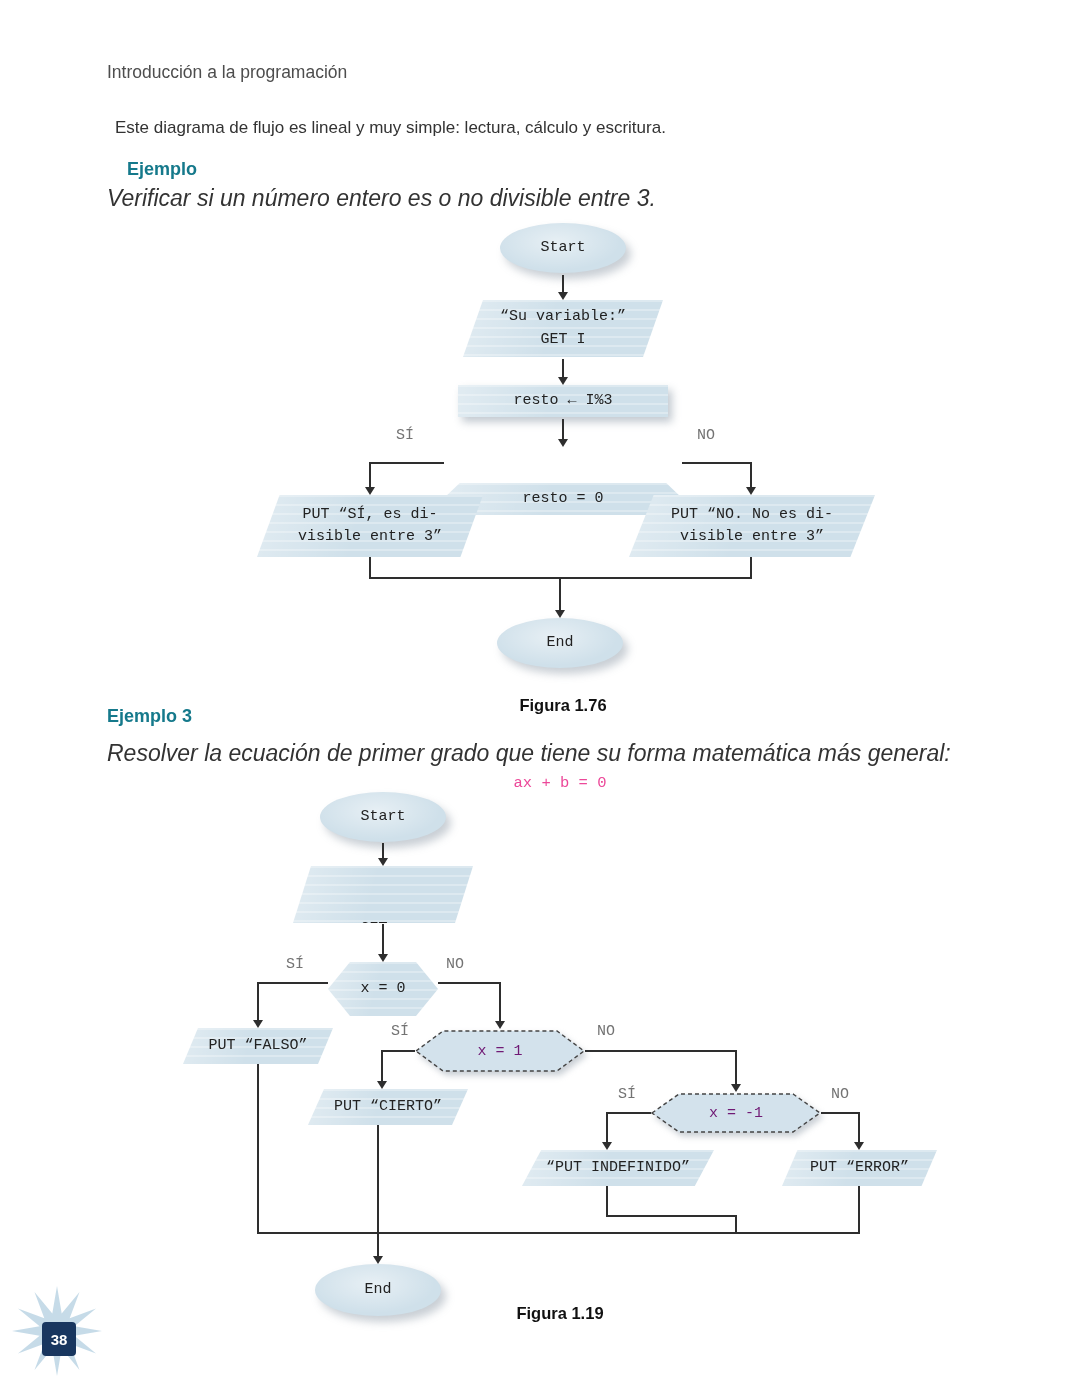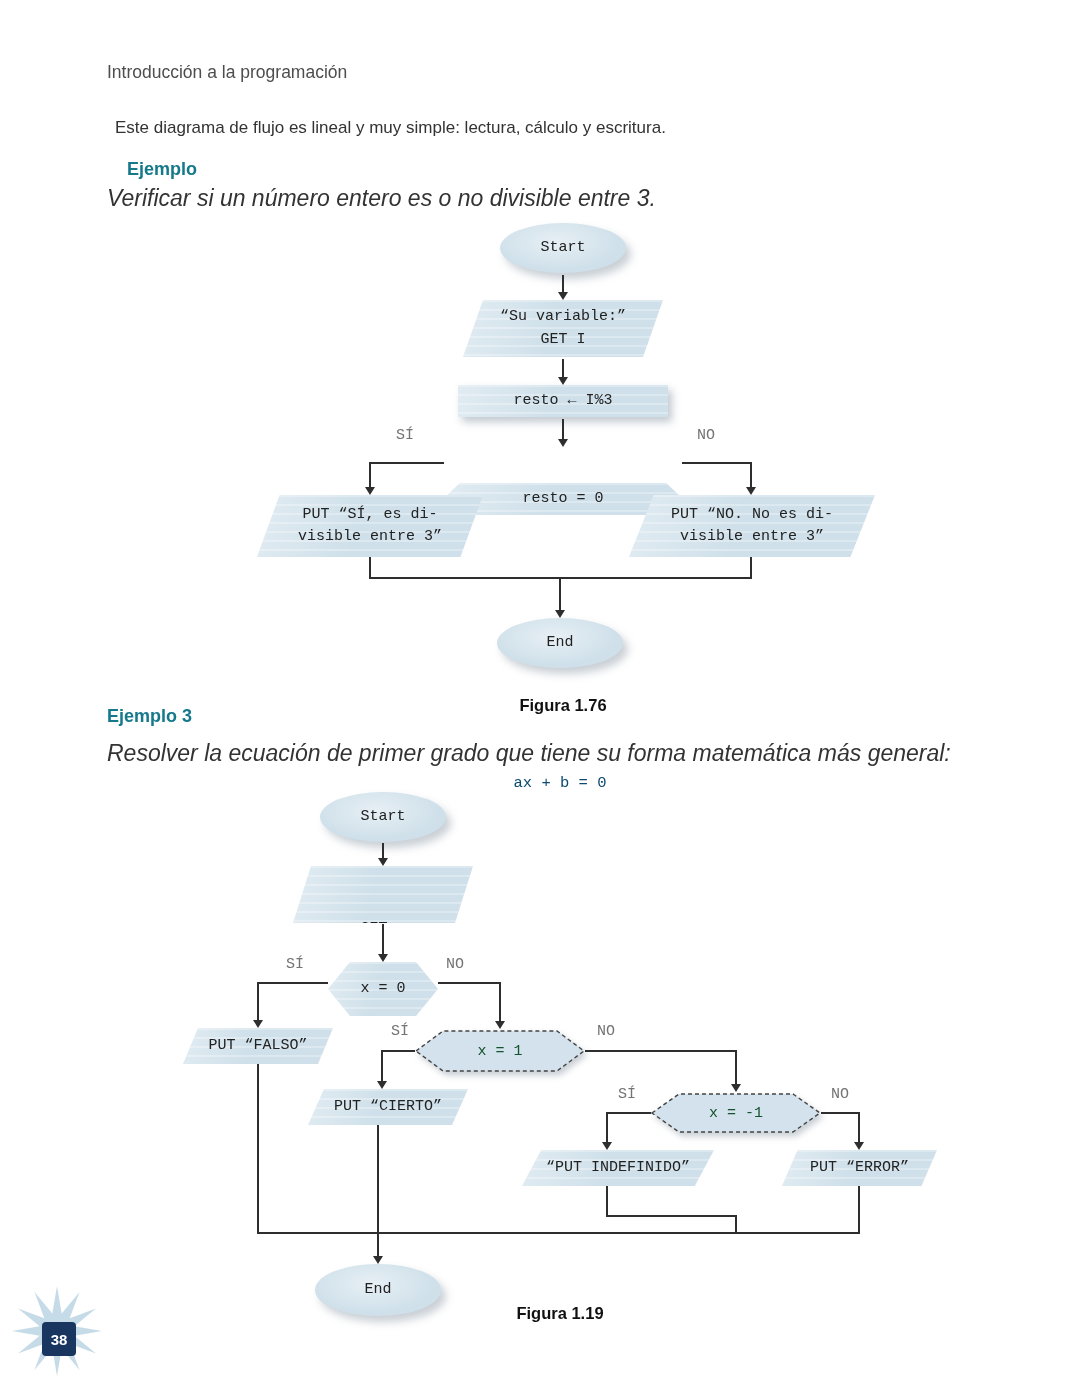--- a/index.html
+++ b/index.html
@@ -5,21 +5,21 @@
   html,body { margin:0; padding:0; background:#ffffff; }
   .page { position:relative; width:1080px; height:1388px; background:#ffffff;
           font-family:"Liberation Sans", sans-serif; overflow:hidden; }
 
   
   .hdr      { position:absolute; left:107px; top:62px;  font-size:17.5px; color:#4d4d4d; }
   .bodytxt  { position:absolute; left:107px; font-size:17px; color:#333;margin-left:8px; }
   .tealh    { position:absolute; left:107px; font-size:18px; font-weight:bold; color:#15798b; }
   .ital     { position:absolute; left:107px; font-style:italic; font-size:23px; color:#333; }
   .figcap   { position:absolute; font-weight:bold; font-size:16.5px; color:#111; text-align:center; }
-  .eq       { position:absolute; text-align:center; font-size:15.5px; color:#0c4a6e; }
+  .eq       { position:absolute; text-align:center; font-size:15.5px; color:#ec4899; }
   .mono, .eq, .shape, .branchlbl { font-family:"Liberation Mono","DejaVu Sans Mono",monospace; }
 
   
   .shape { position:absolute; display:flex; flex-direction:column; align-items:center;
            justify-content:center; font-size:15px; color:#222; line-height:1.5;
            text-align:center;
            background-color:#cfe0ea;
            background-image:
              linear-gradient(105deg, rgba(255,255,255,.38) 0%, rgba(255,255,255,0) 45%),
              repeating-linear-gradient(to bottom, rgba(255,255,255,.30) 0 2px, rgba(0,0,0,0) 2px 9px);
@@ -30,21 +30,21 @@
              filter:drop-shadow(4px 5px 4px rgba(120,135,150,.45)); }
   .rect    { filter:drop-shadow(4px 5px 4px rgba(120,135,150,.45)); }
   .hexwide { clip-path:polygon(0 50%, 7% 0, 93% 0, 100% 50%, 93% 100%, 7% 100%);
              filter:drop-shadow(4px 5px 4px rgba(120,135,150,.45)); }
   .hexsm   { clip-path:polygon(0 50%, 20% 0, 80% 0, 100% 50%, 80% 100%, 20% 100%);
              filter:drop-shadow(4px 5px 4px rgba(120,135,150,.45)); }
 
   .dhex    { position:absolute; filter:drop-shadow(3px 4px 3px rgba(120,135,150,.40)); }
   .dhex svg { display:block; }
   .dhex .lbl { position:absolute; inset:0; display:flex; align-items:center; justify-content:center;
-               font-size:15px; color:#14532d; font-family:"Liberation Mono","DejaVu Sans Mono",monospace; }
+               font-size:15px; color:#701a75; font-family:"Liberation Mono","DejaVu Sans Mono",monospace; }
 
   .branchlbl { position:absolute; font-size:15px; color:#737373; }
 
   
   .vl { position:absolute; width:2px;  background:#2e2e2e; }
   .hl { position:absolute; height:2px; background:#2e2e2e; }
   .ad { position:absolute; width:0; height:0;
         border-left:5px solid transparent; border-right:5px solid transparent;
         border-top:8px solid #2e2e2e; }
 

